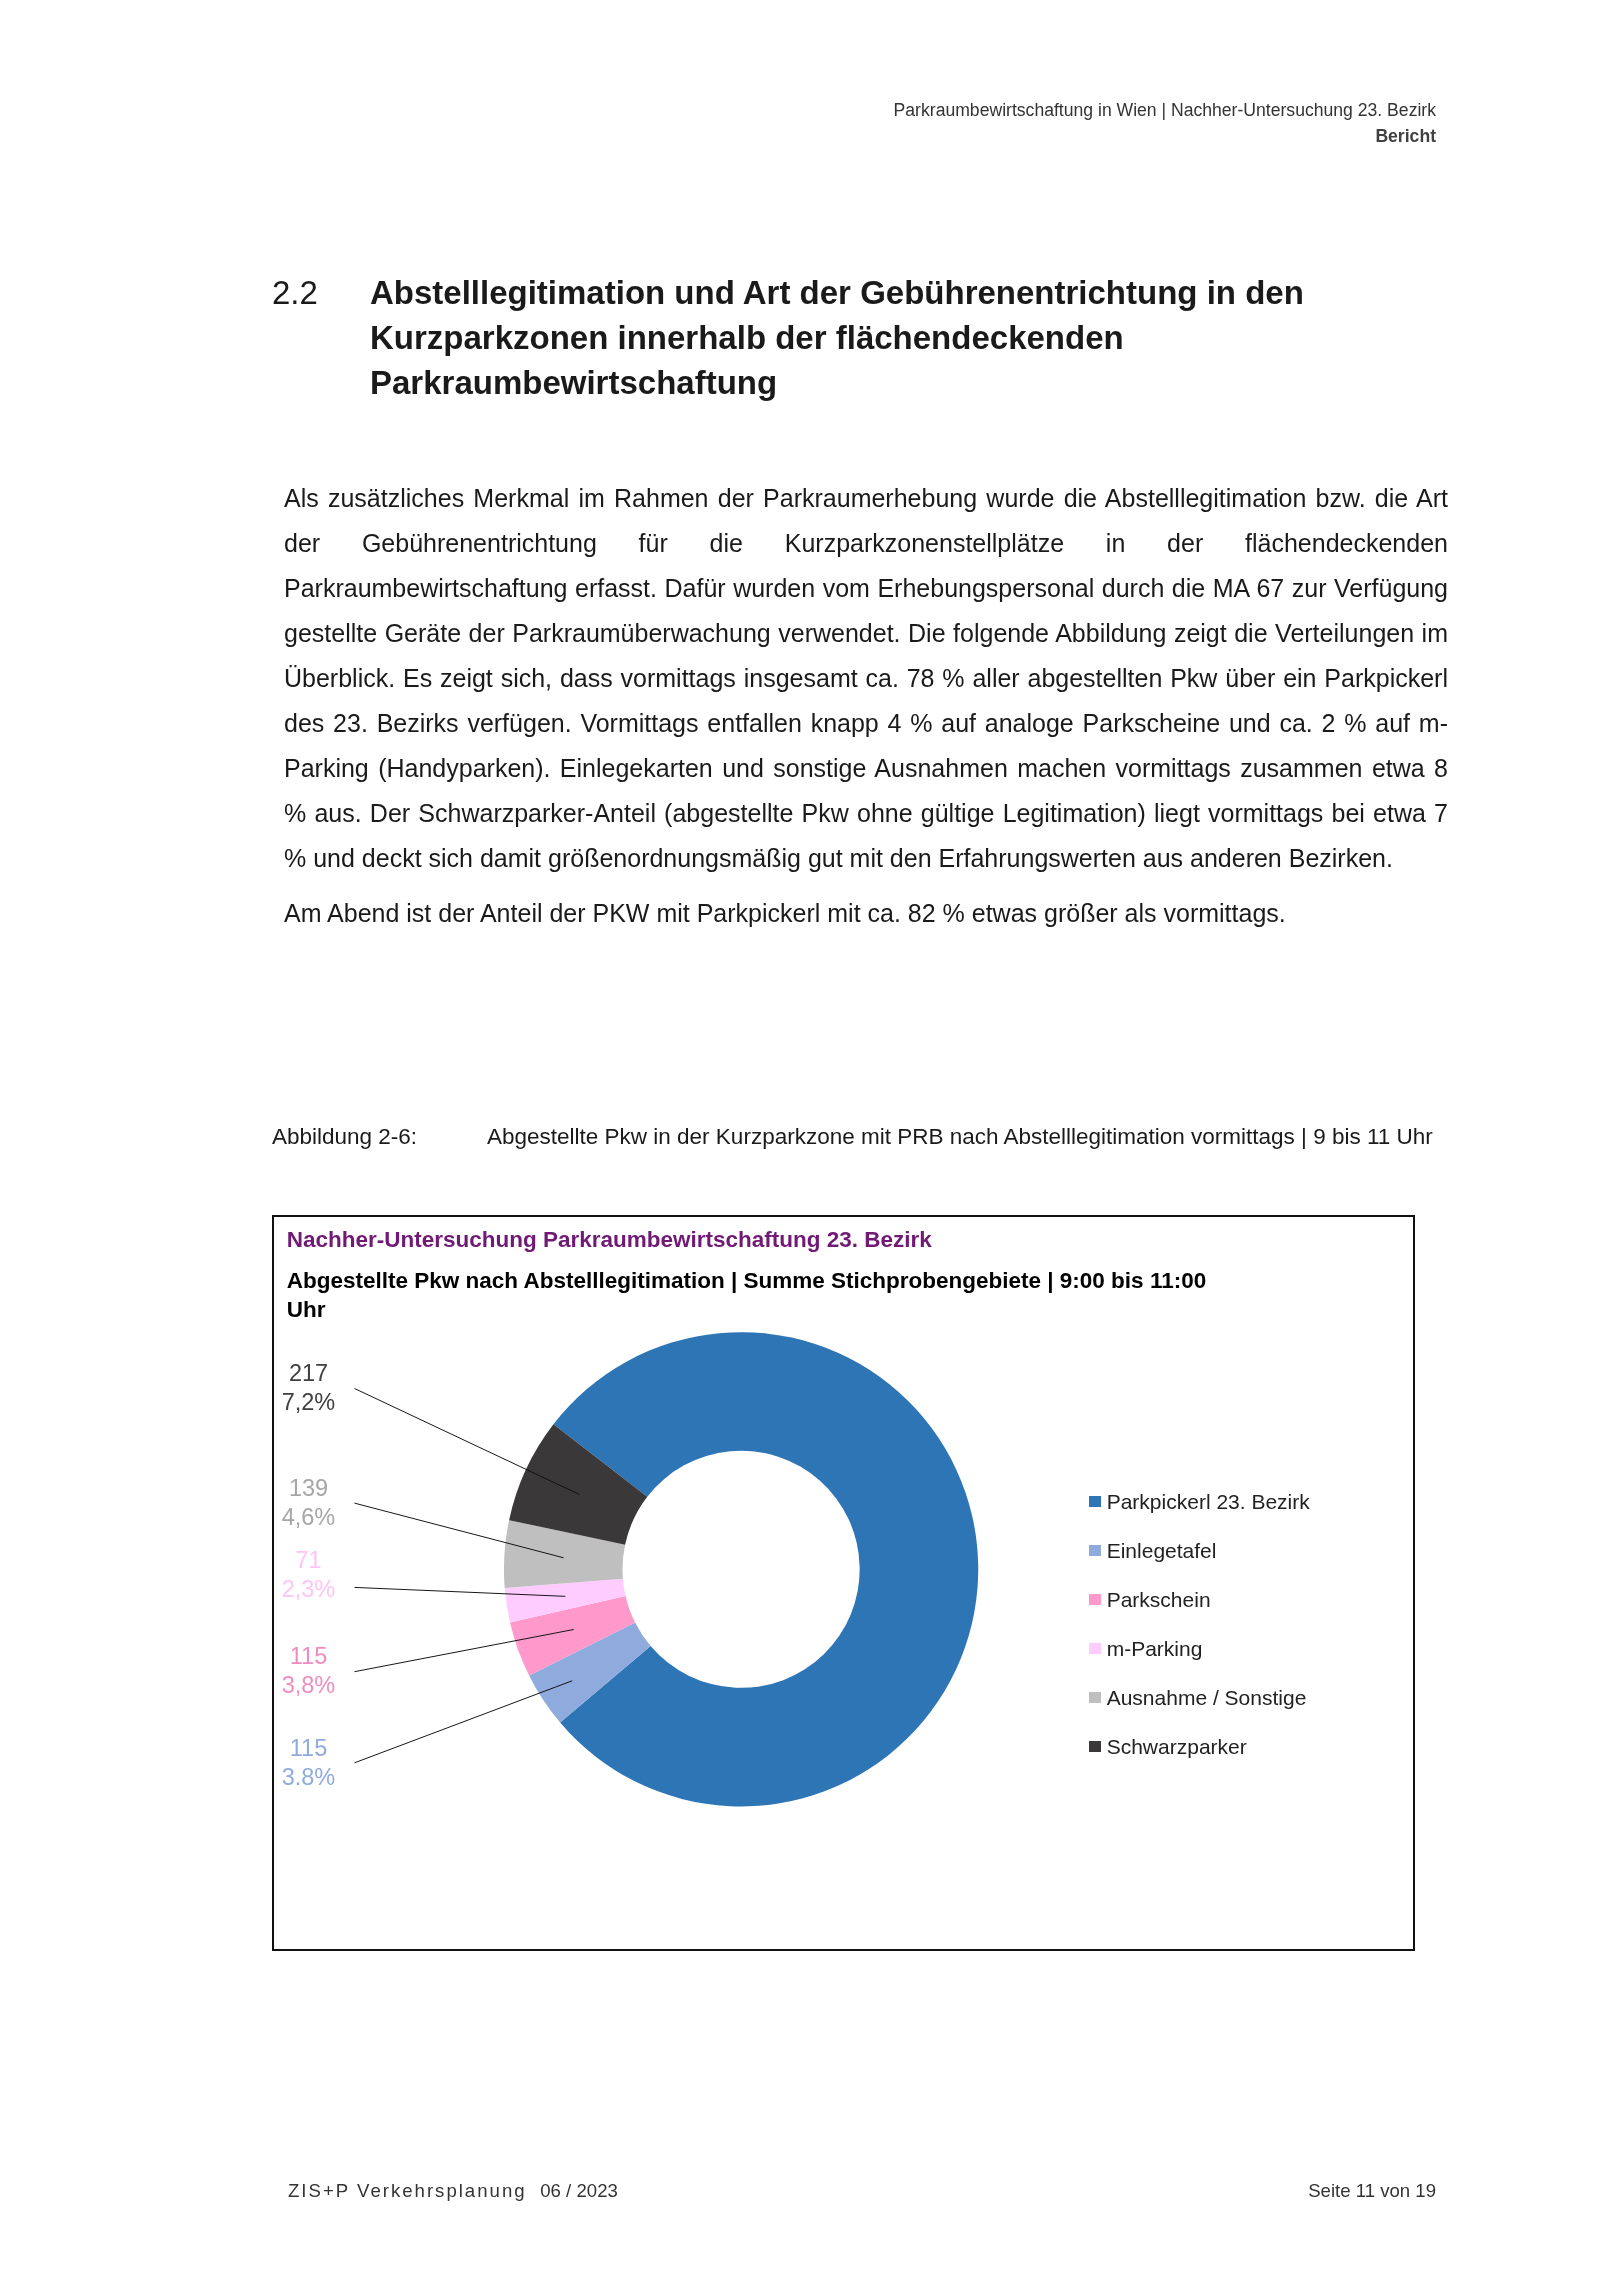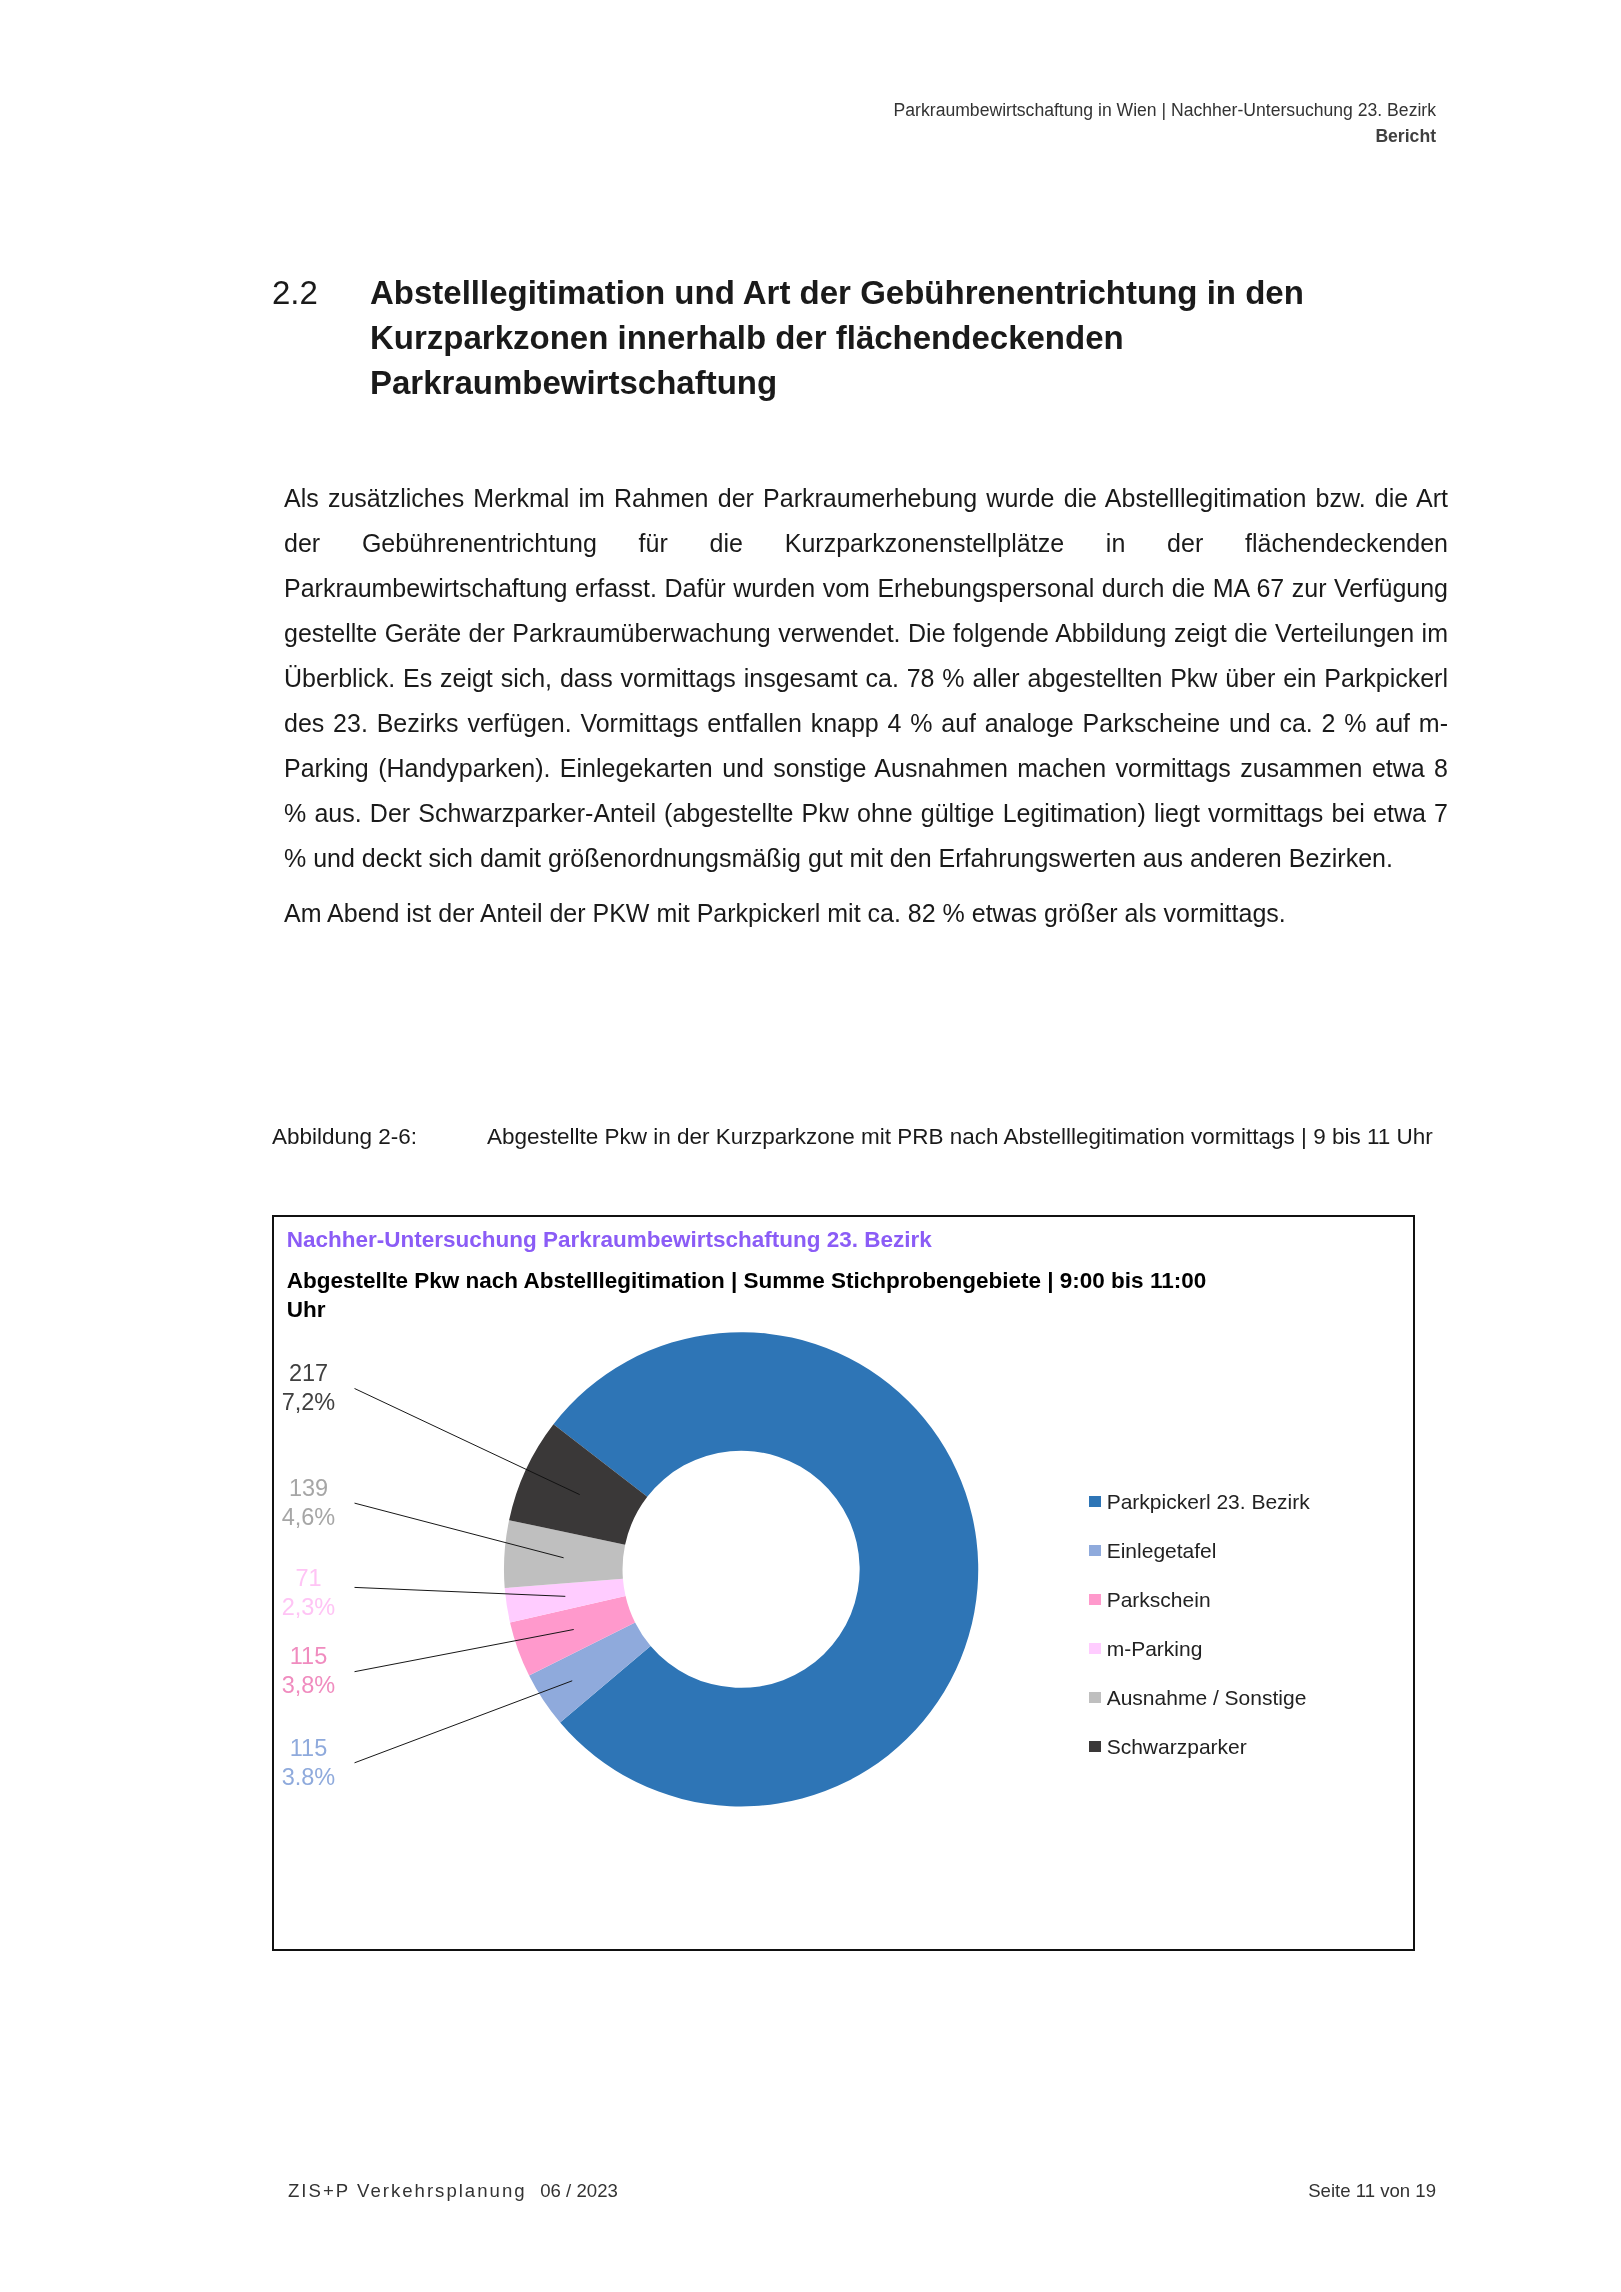--- a/index.html
+++ b/index.html
@@ -8,21 +8,21 @@
   .hdr .b { font-weight: bold; color: #404040; }
   .sec { position: absolute; left: 272px; top: 270px; width: 1176px; display: flex; }
   .sec .num { width: 98px; font-size: 33px; font-weight: normal; line-height: 45px; }
   .sec .ttl { font-size: 33px; font-weight: bold; line-height: 45px; width: 1059px; }
   .body { position: absolute; left: 272px; top: 476px; width: 1164px; font-size: 25px; line-height: 45px; text-align: justify; color: #1a1a1a; margin-left: 12px; }
   .body p { margin: 0 0 9.8px 0; }
   .cap { position: absolute; left: 272px; top: 1122px; width: 1176px; display: flex; font-size: 22.5px; line-height: 29px; color: #1a1a1a; }
   .cap .lbl { width: 215px; flex: none; }
   .cap .txt { flex: 1; }
   .frame { position: absolute; left: 272px; top: 1215px; width: 1143px; height: 736px; border: 2.5px solid #111; box-sizing: border-box; }
-  .frame .t1 { position: absolute; left: 12.7px; top: 9.8px; font-size: 22.5px; font-weight: bold; color: #8b5cf6; }
+  .frame .t1 { position: absolute; left: 12.7px; top: 9.8px; font-size: 22.5px; font-weight: bold; color: #701a75; }
   .frame .t2 { position: absolute; left: 12.7px; top: 49px; width: 921px; font-size: 22.5px; font-weight: bold; color: #000; line-height: 29px; }
   .pie { position: absolute; left: 0; top: 0; }
   .dl { position: absolute; text-align: center; font-size: 23.5px; line-height: 29px; width: 69px; }
   .legend { position: absolute; left: 815px; top: 260px; }
   .lg-item { display: flex; align-items: center; height: 49px; font-size: 21px; color: #222; }
   .sw { width: 11.8px; height: 11.8px; margin-right: 5.9px; }
   .inlbl { position: absolute; text-align: center; color: #fff; font-weight: bold; font-size: 22.5px; line-height: 29px; width: 118px; }
   .foot { position: absolute; top: 2180px; font-size: 18.6px; color: #333; }
   .foot.l { left: 272px; letter-spacing: 2px; margin-left: 16px; }
   .foot.l .d { letter-spacing: 0; margin-left: 13.7px; }
@@ -71,21 +71,21 @@
 
   <div id="dlabels">
       <div class="dl" style="left: 0px; top: 142px; color: rgb(64, 64, 64);">
         <div>217</div>
         <div>7,2%</div>
       </div>
       <div class="dl" style="left: 0px; top: 257px; color: rgb(166, 166, 166);">
         <div>139</div>
         <div>4,6%</div>
       </div>
-      <div class="dl" style="left: 0px; top: 347px; color: rgb(255, 196, 245);">
+      <div class="dl" style="left: 0px; top: 329px; color: rgb(255, 196, 245);">
         <div>71</div>
         <div>2,3%</div>
       </div>
       <div class="dl" style="left: 0px; top: 425px; color: rgb(240, 140, 191);">
         <div>115</div>
         <div>3,8%</div>
       </div>
       <div class="dl" style="left: 0px; top: 517px; color: rgb(143, 170, 220);">
         <div>115</div>
         <div>3.8%</div>

